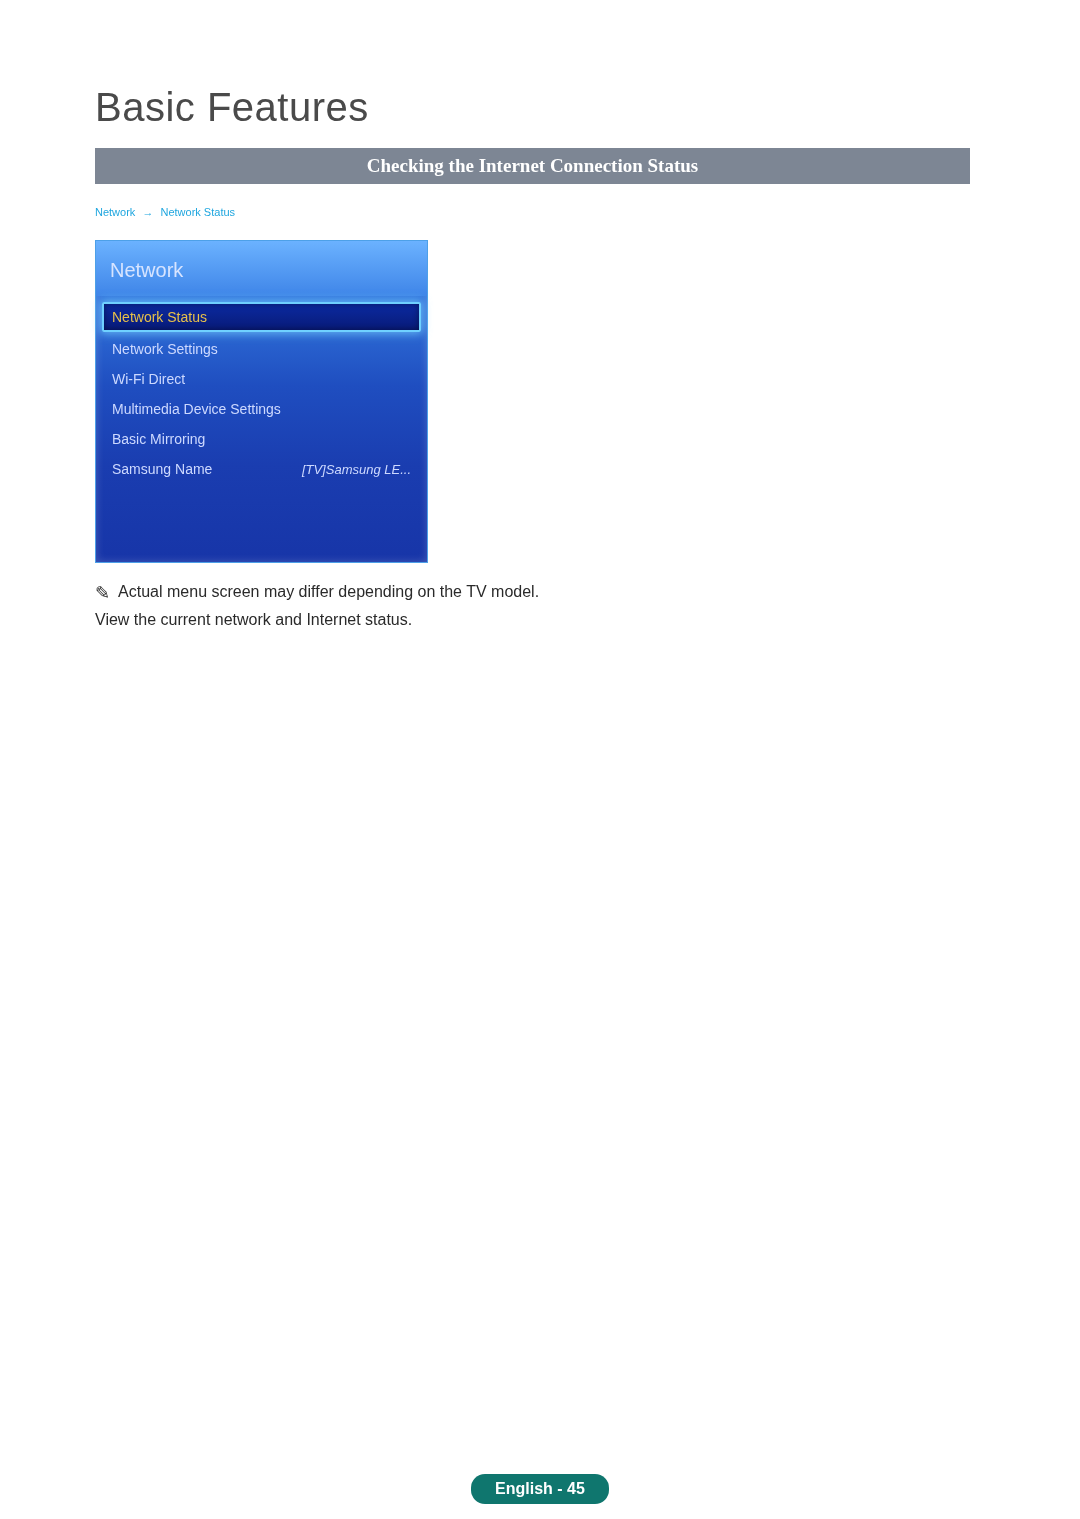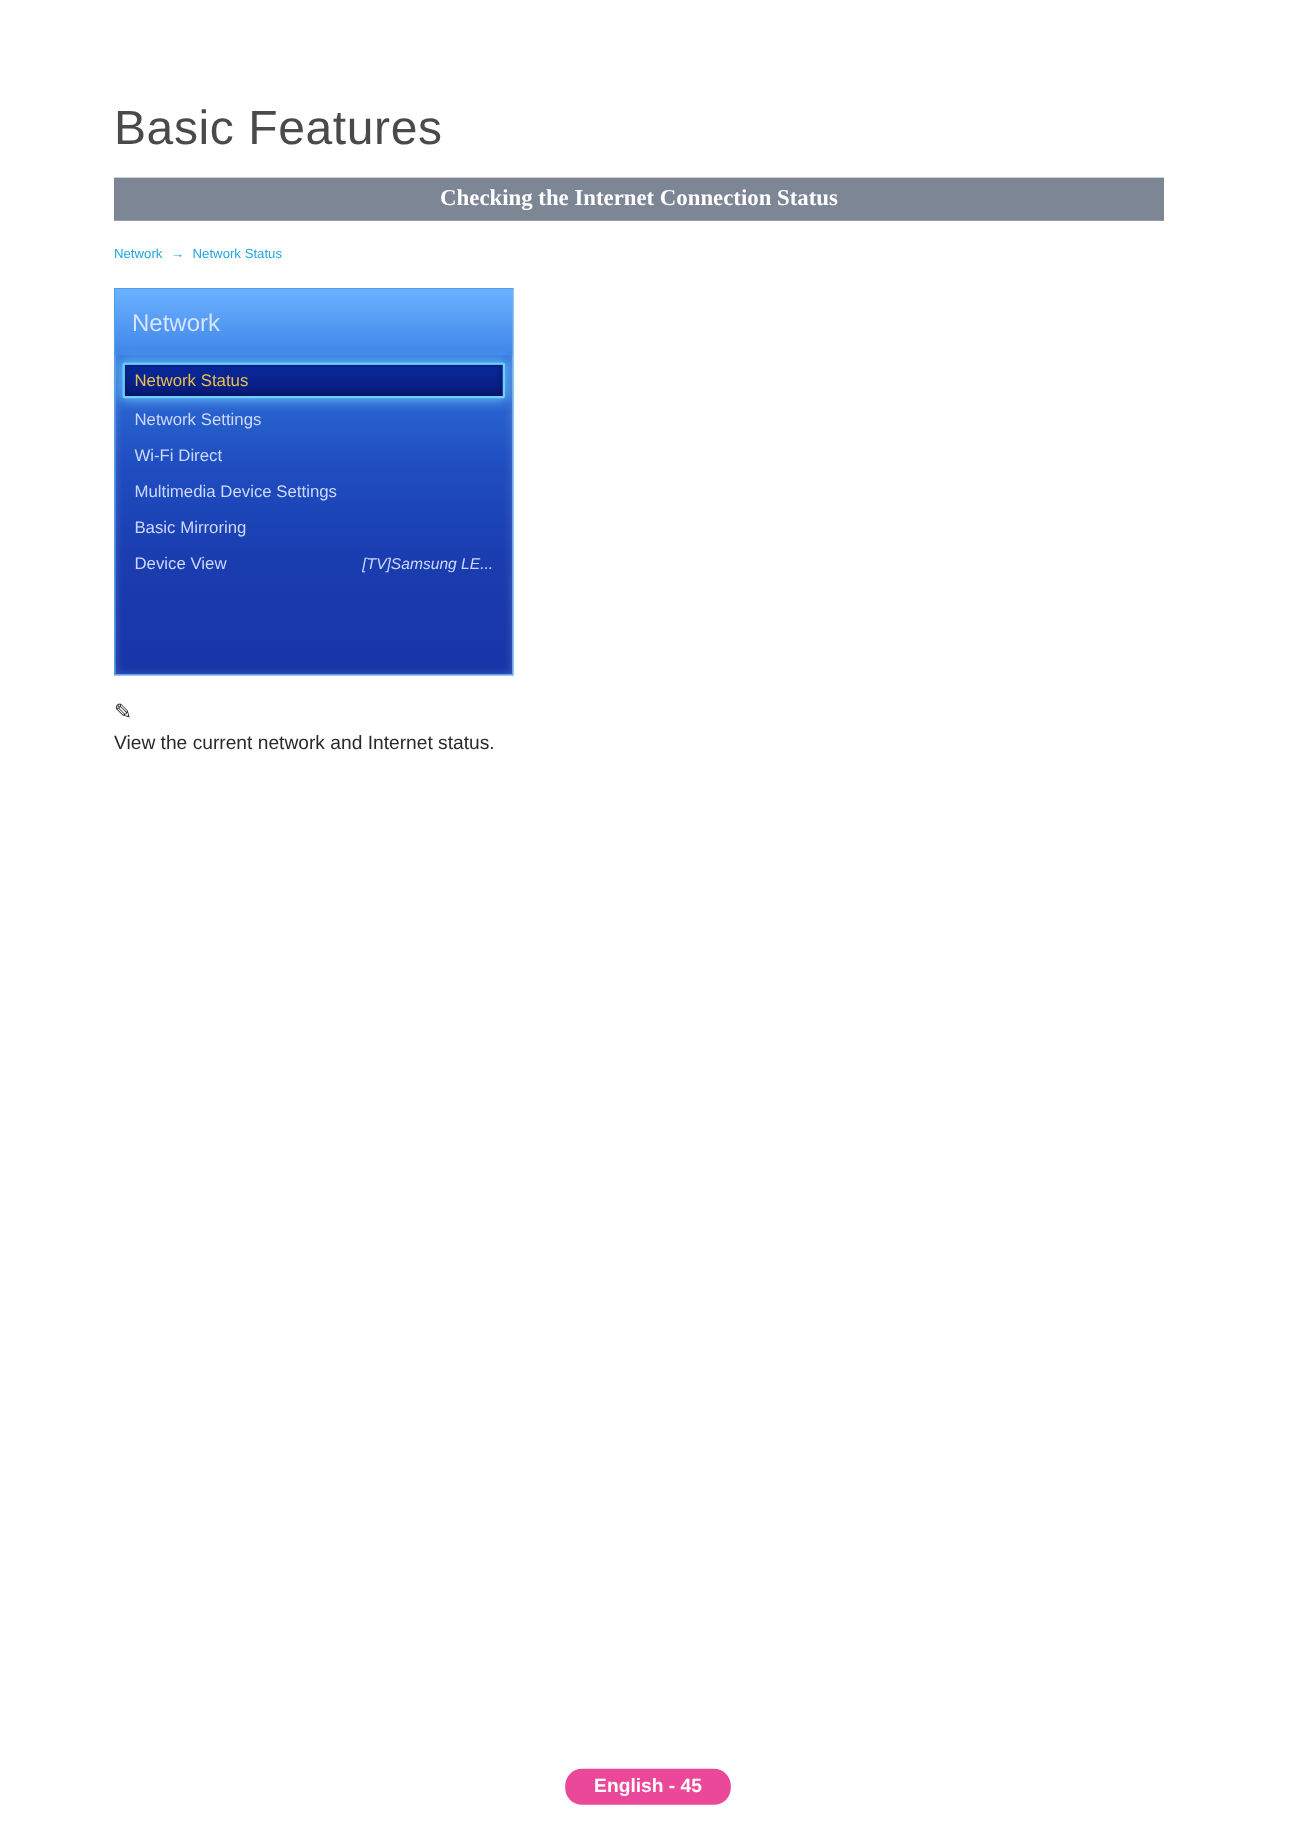--- a/index.html
+++ b/index.html
@@ -89,21 +89,21 @@
   }
   .page-footer {
     position: absolute;
     bottom: 40px;
     left: 0;
     width: 100%;
     display: flex;
     justify-content: center;
   }
   .page-pill {
-    background: #ec4899;
+    background: #0f766e;
     color: #ffffff;
     font-size: 16px;
     font-weight: bold;
     padding: 6px 24px;
     border-radius: 14px;
   }
 </style>
 </head>
 <body>
 
@@ -131,28 +131,29 @@
       <div class="menu-item">
         <span>Wi-Fi Direct</span>
       </div>
       <div class="menu-item">
         <span>Multimedia Device Settings</span>
       </div>
       <div class="menu-item">
         <span>Basic Mirroring</span>
       </div>
       <div class="menu-item">
-        <span>Device View</span>
+        <span>Samsung Name</span>
         <span class="value">[TV]Samsung LE...</span>
       </div>
     </div>
   </div>
 
   <div class="note-row">
     <span class="note-icon">✎</span>
+    <span>Actual menu screen may differ depending on the TV model.</span>
   </div>
 
   <div class="body-text">View the current network and Internet status.</div>
 
   <div class="page-footer">
     <div class="page-pill">English - 45</div>
   </div>
 
 </div>
 

